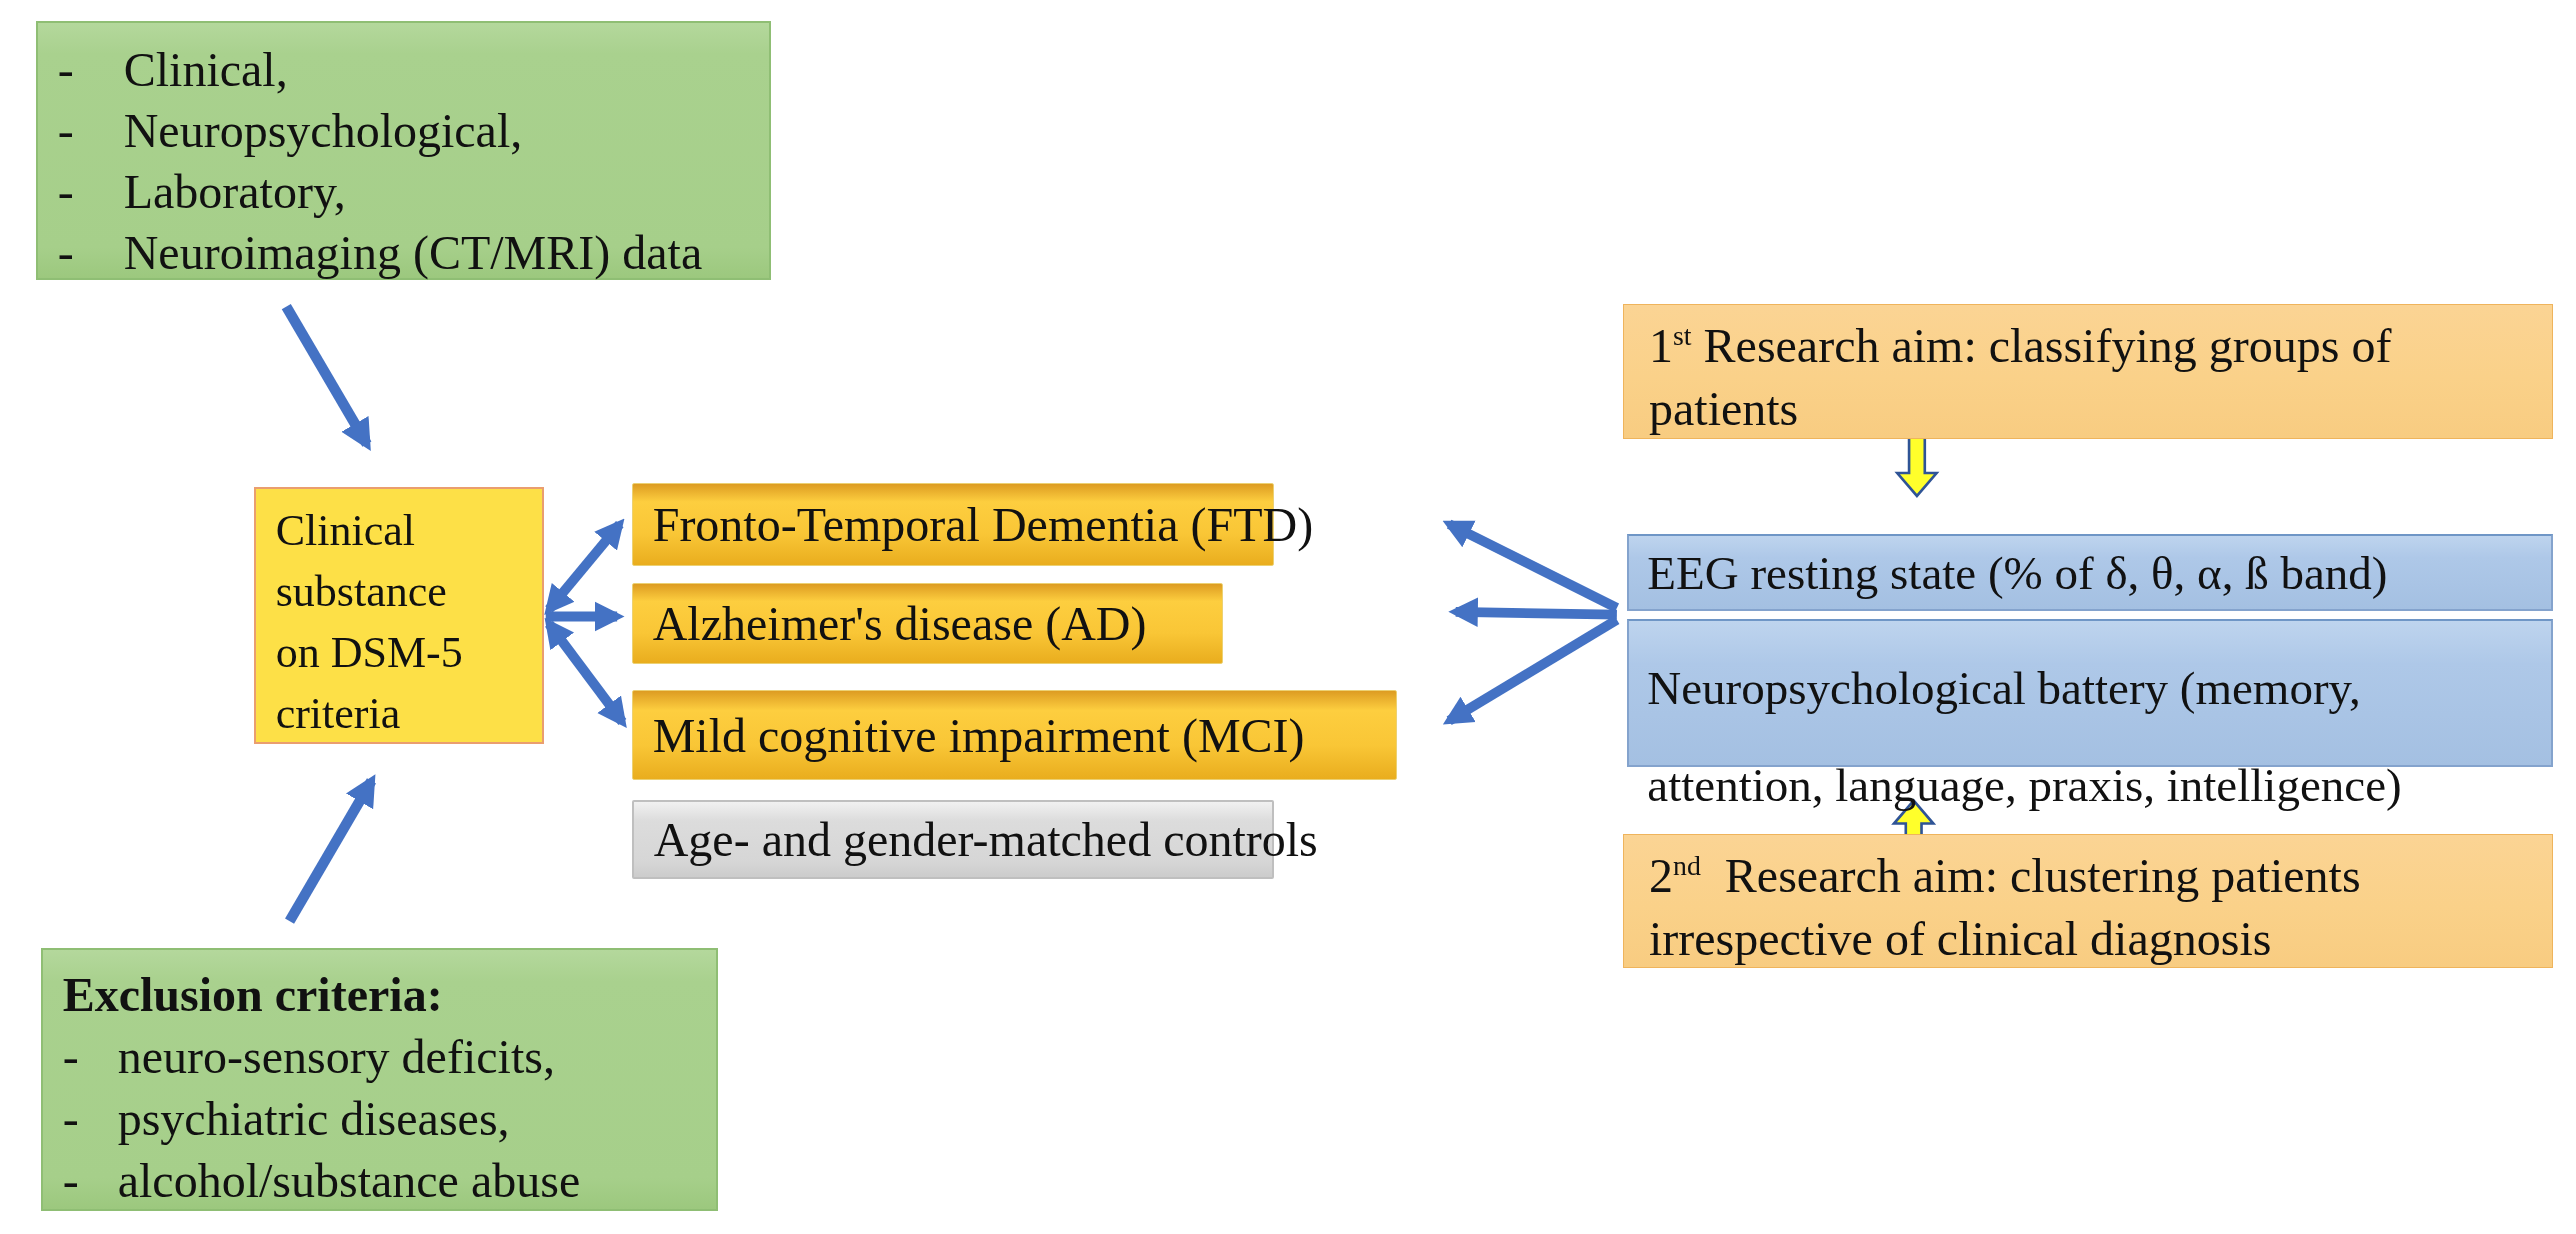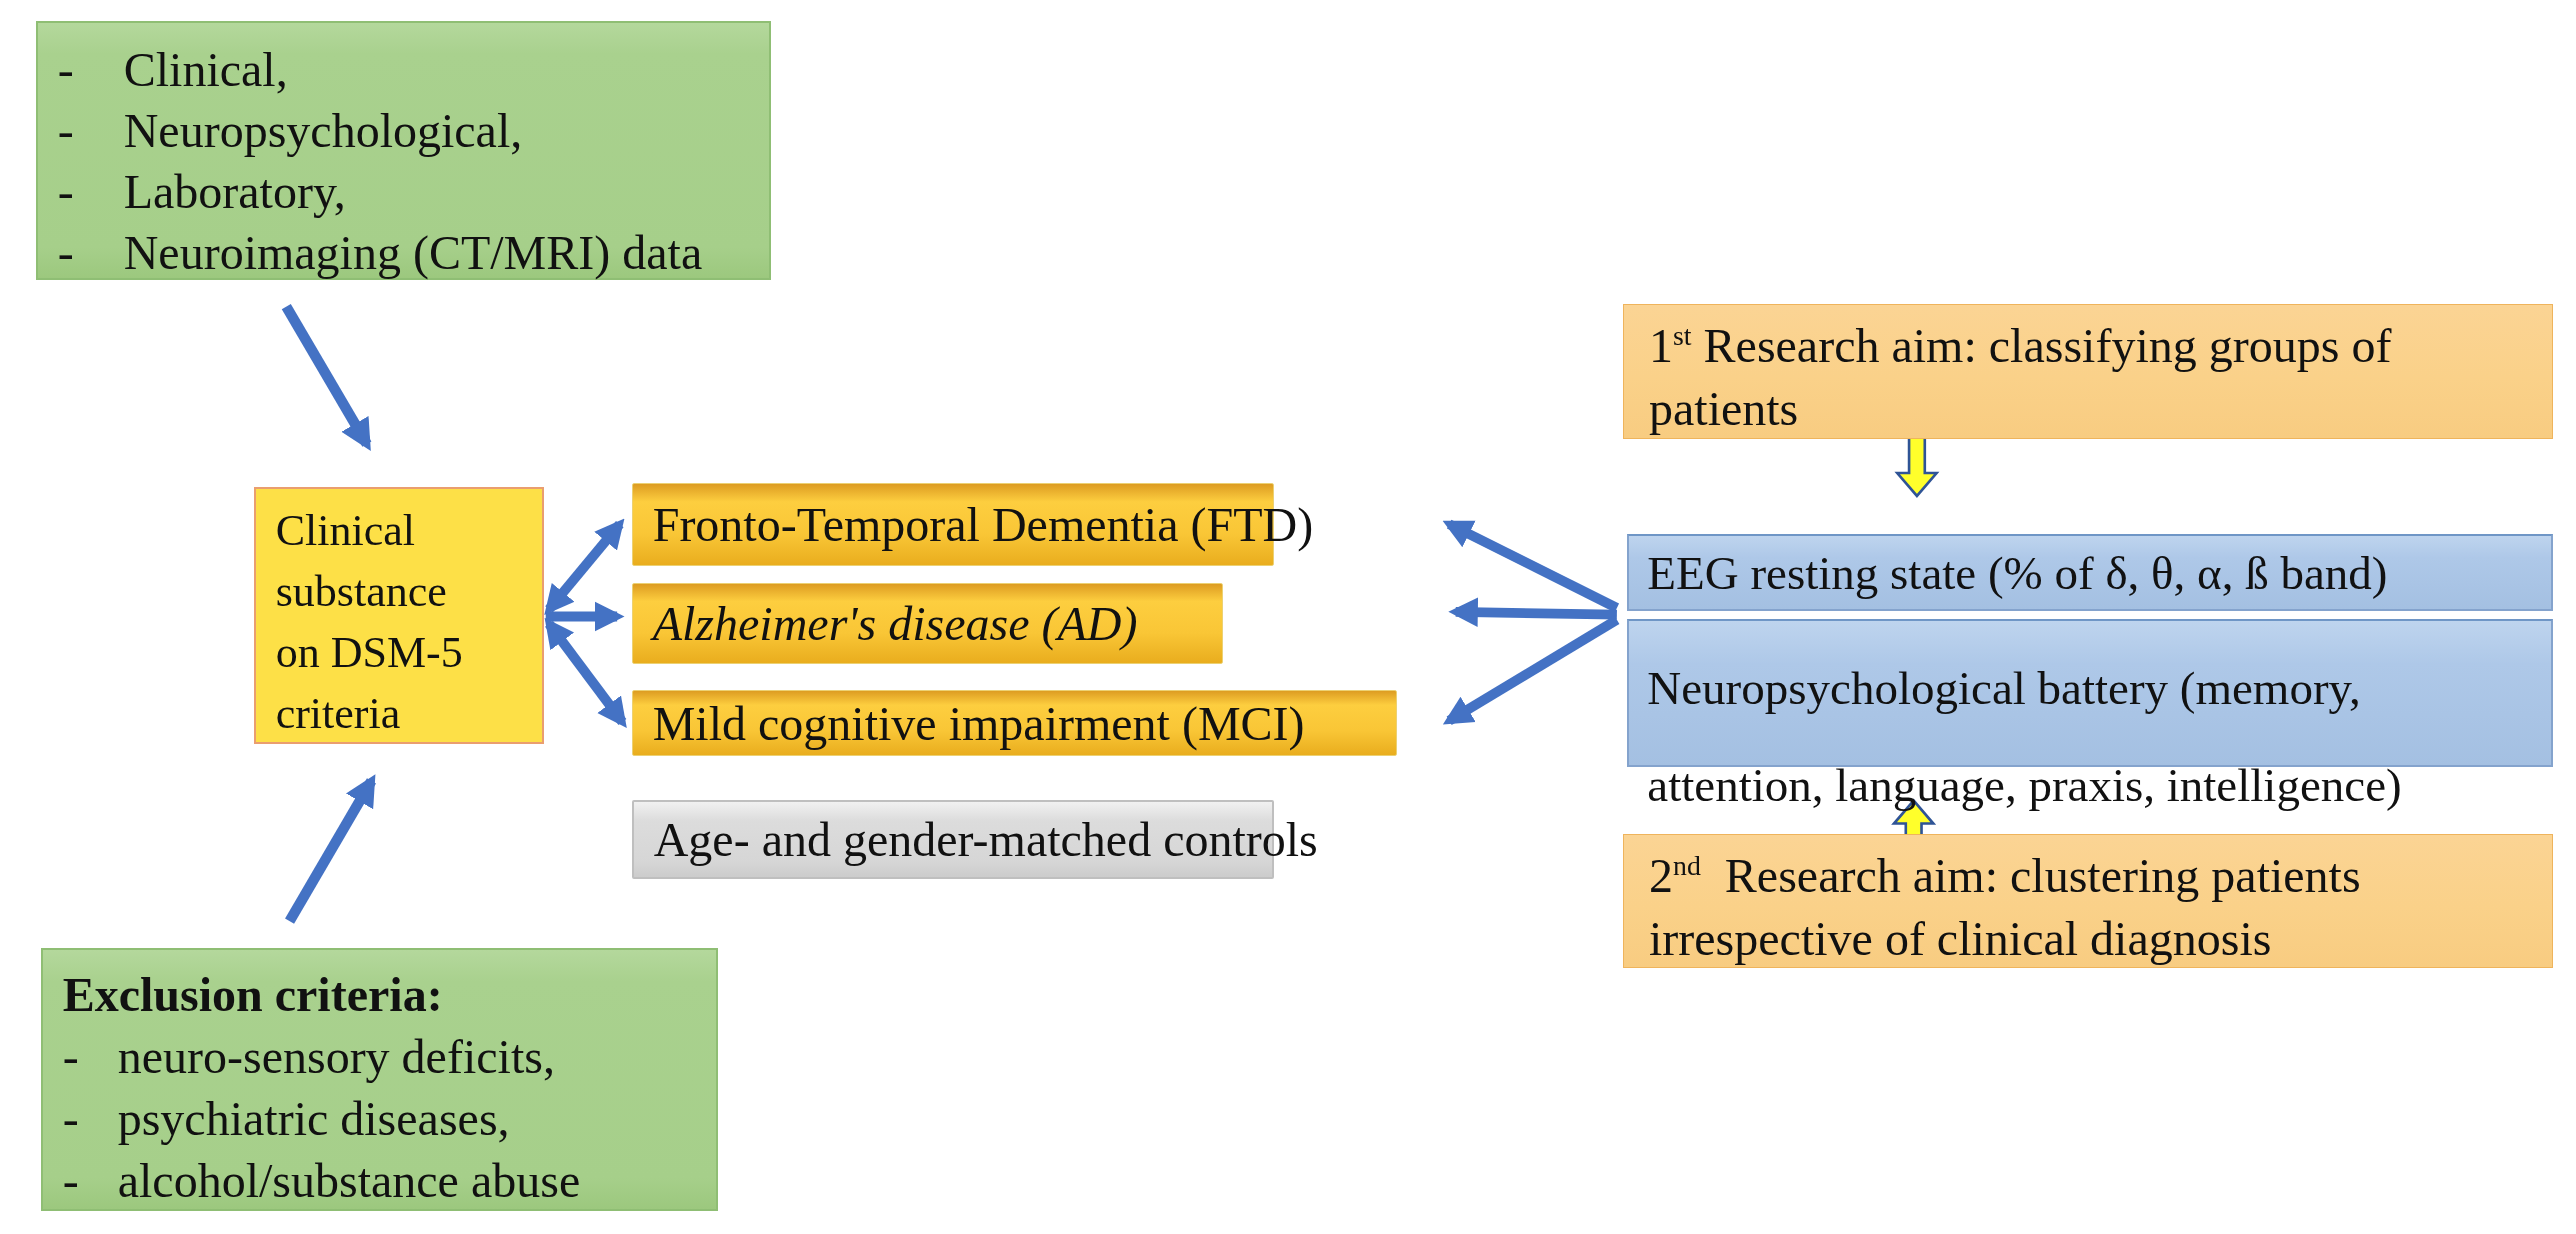--- a/index.html
+++ b/index.html
@@ -40,22 +40,22 @@
   
   .gold{
     background:linear-gradient(180deg,#dd9c22 0%,#fdce3f 22%,#f9c636 62%,#e9ad1e 100%);
     border:1.3px solid #ecd173;
     border-radius:2px;
     display:flex;align-items:center;
     padding-left:19.7px;
     font-size:48px;white-space:nowrap;
   }
   .box-ftd{left:632px;top:483px;width:642px;height:83px;}
-  .box-ad{left:632px;top:583px;width:591px;height:81px;font-style:italic;}
-  .box-mci{left:632px;top:690px;width:765px;height:66px;}
+  .box-ad{left:632px;top:583px;width:591px;height:81px;}
+  .box-mci{left:632px;top:690px;width:765px;height:90px;}
 
   
   .box-gray{
     left:632px;top:800px;width:642px;height:79px;
     background:linear-gradient(180deg,#f1f1f1 0%,#dcdcdc 25%,#d6d6d6 80%,#cccccc 100%);
     border:2px solid #bfbfbf;
     border-radius:2px;
     display:flex;align-items:center;
     padding-left:19.7px;
     font-size:48px;white-space:nowrap;

